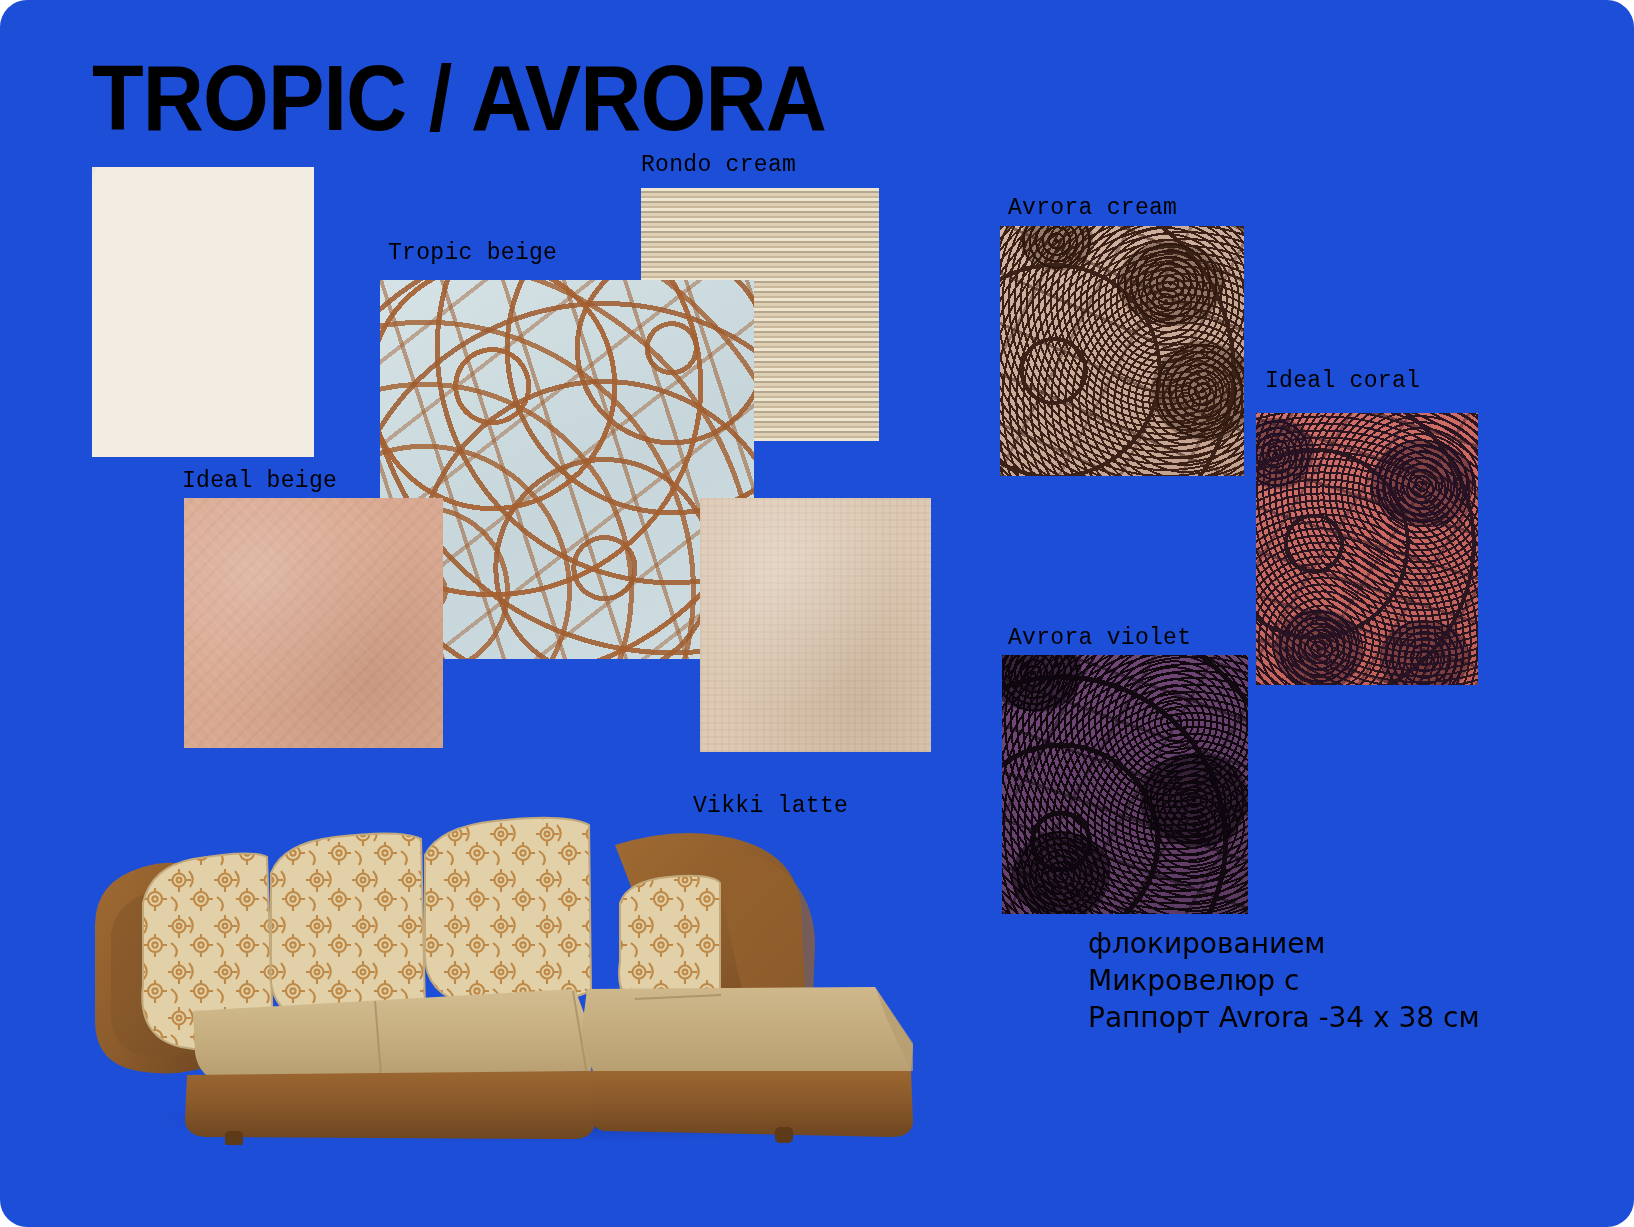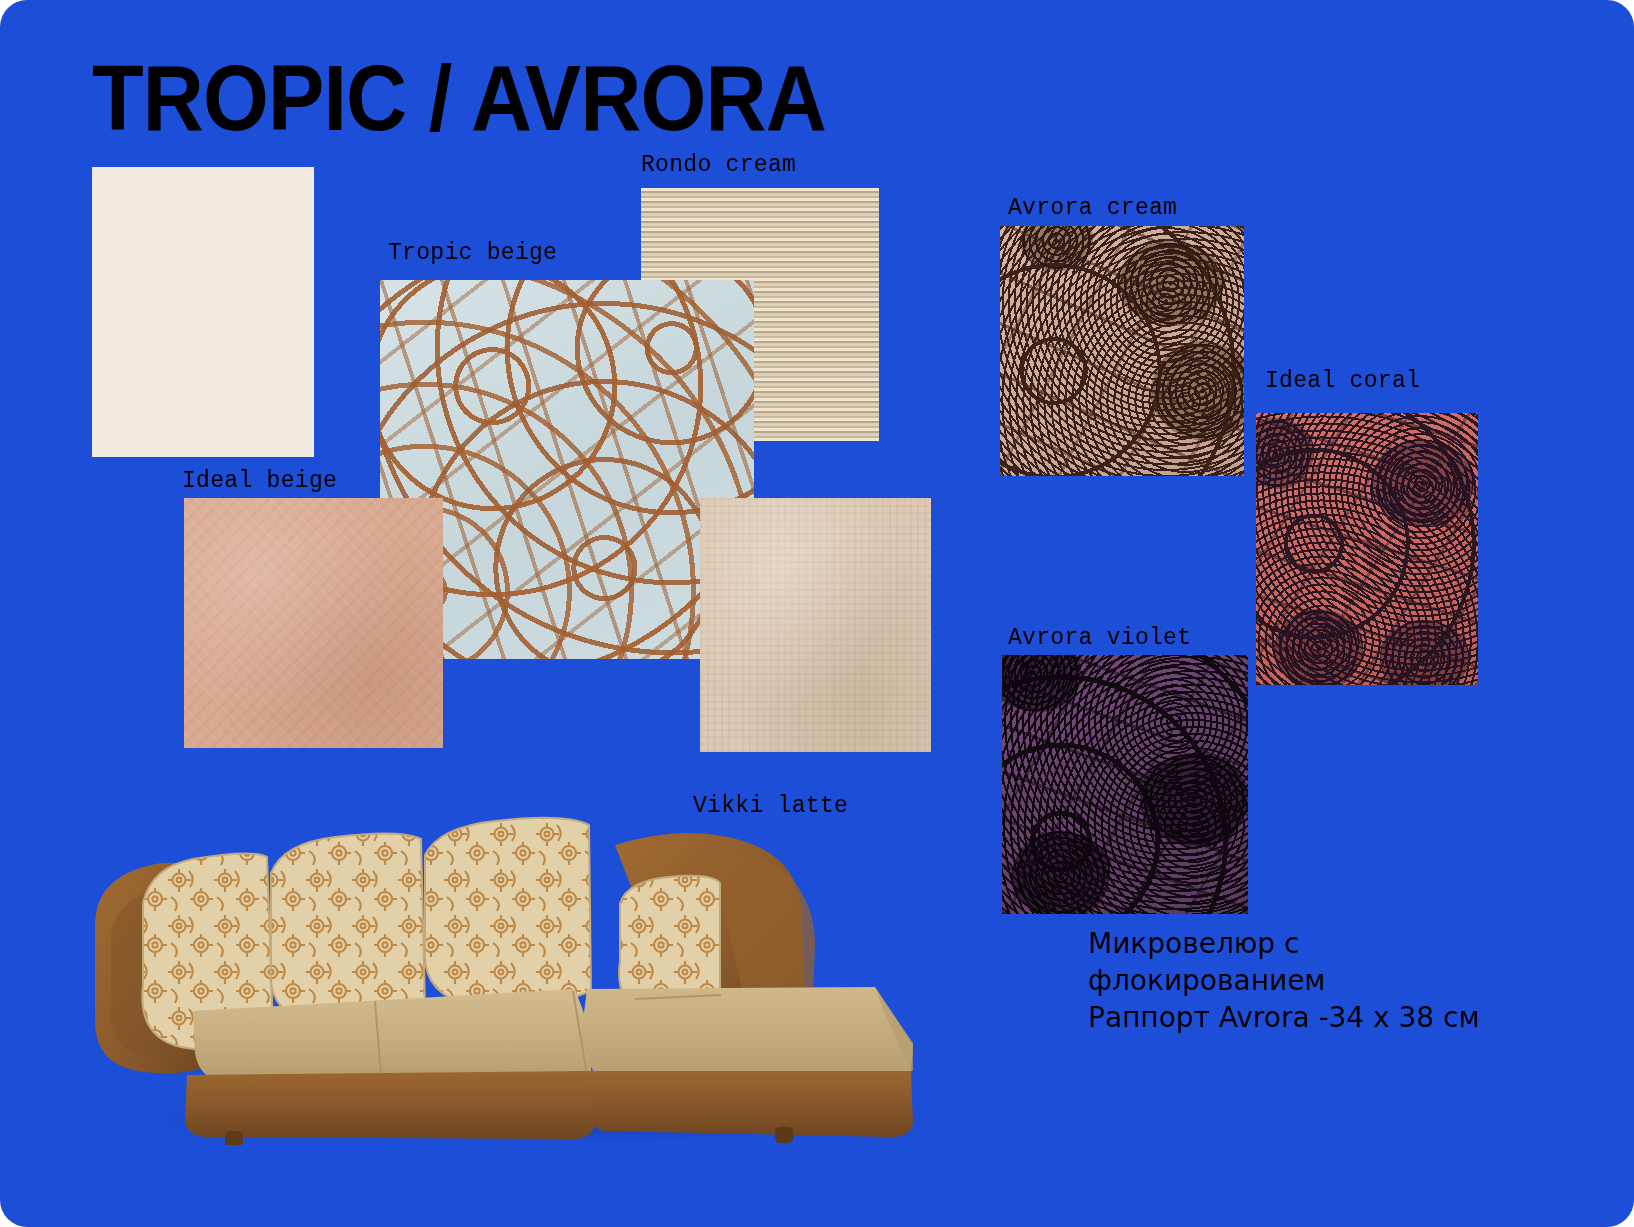--- a/index.html
+++ b/index.html
@@ -200,22 +200,22 @@
   </div>
 
   <div class="lbl" style="left:1008px;top:625px;">Avrora violet</div>
   <div class="sw" id="sw-avrora-violet">
     <div class="blob" style="left:-6%;top:-8%;width:38%;height:30%;"></div>
     <div class="blob" style="left:56%;top:38%;width:44%;height:36%;"></div>
     <div class="blob" style="left:4%;top:68%;width:40%;height:34%;"></div>
   </div>
 
   <div class="spec">
+    <div>флокированием</div>
     <div>Микровелюр с</div>
-    <div>флокированием</div>
     <div>Раппорт Avrora -34 х 38 см</div>
   </div>
 
   <svg id="sofa" viewBox="0 0 880 370">
     <defs>
       <linearGradient id="leather" x1="0" y1="0" x2="0" y2="1">
         <stop offset="0%" stop-color="#9b6630"></stop>
         <stop offset="45%" stop-color="#8a5a2b"></stop>
         <stop offset="100%" stop-color="#6e4620"></stop>
       </linearGradient>

